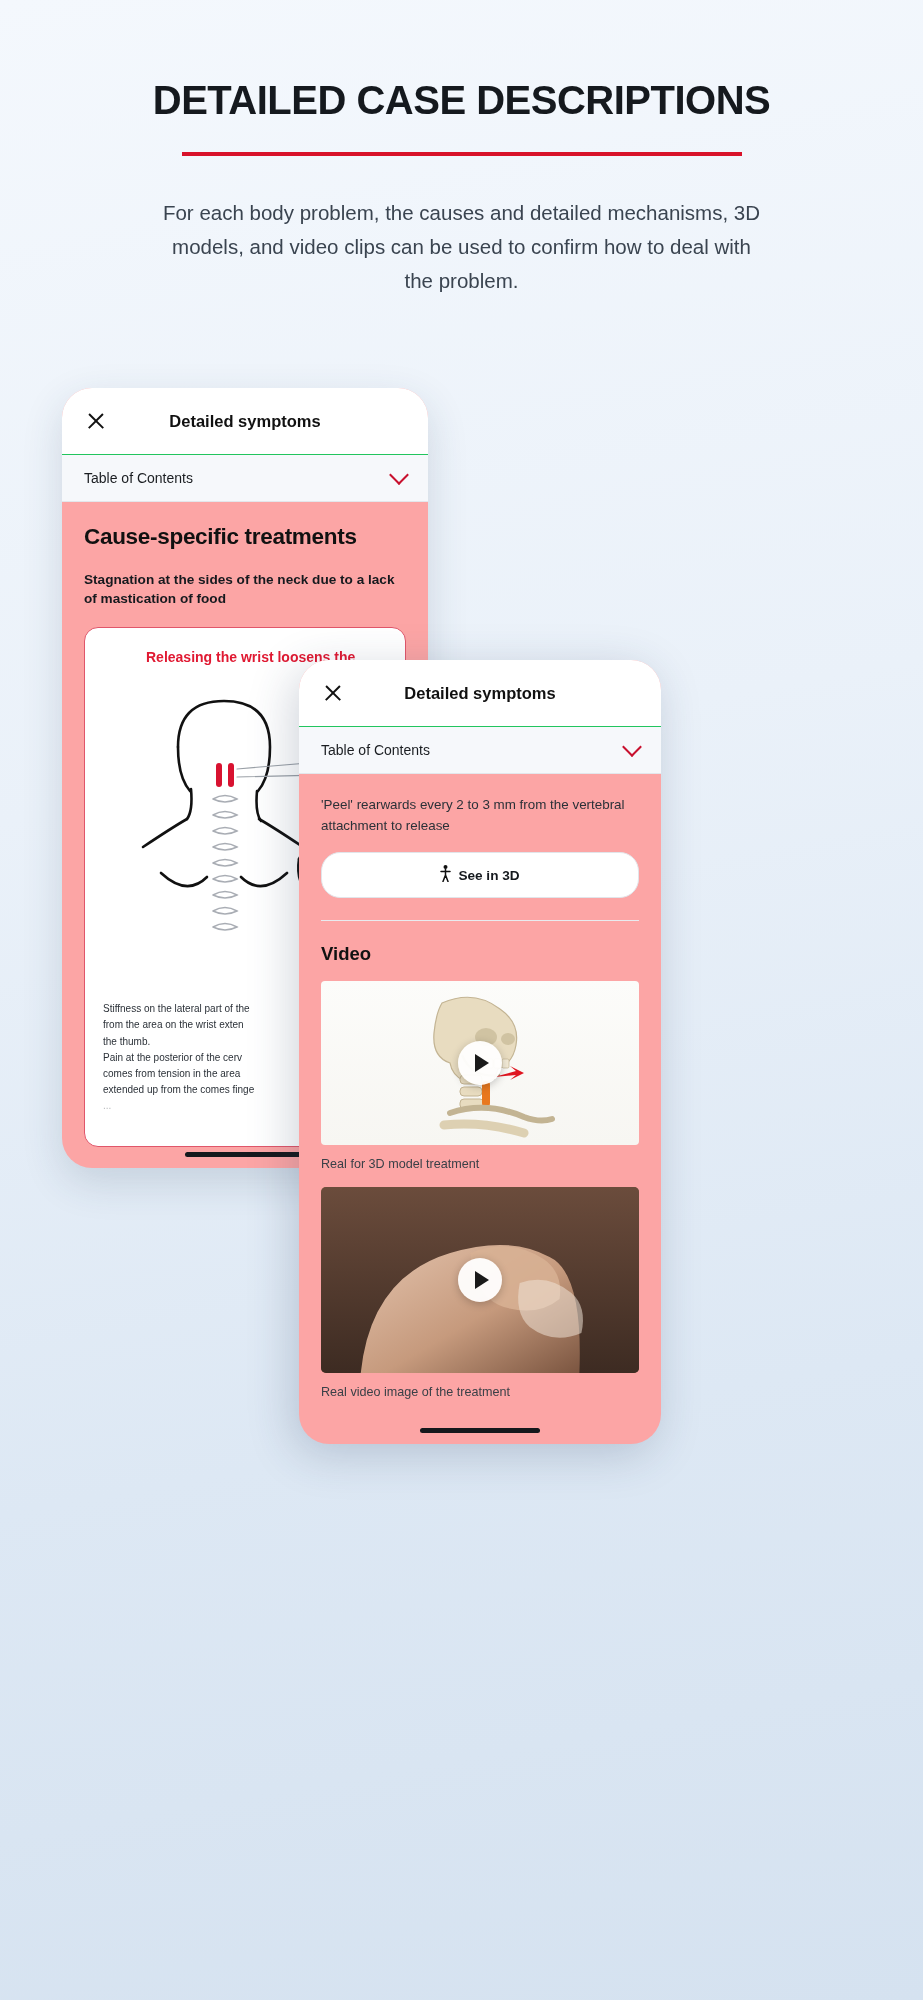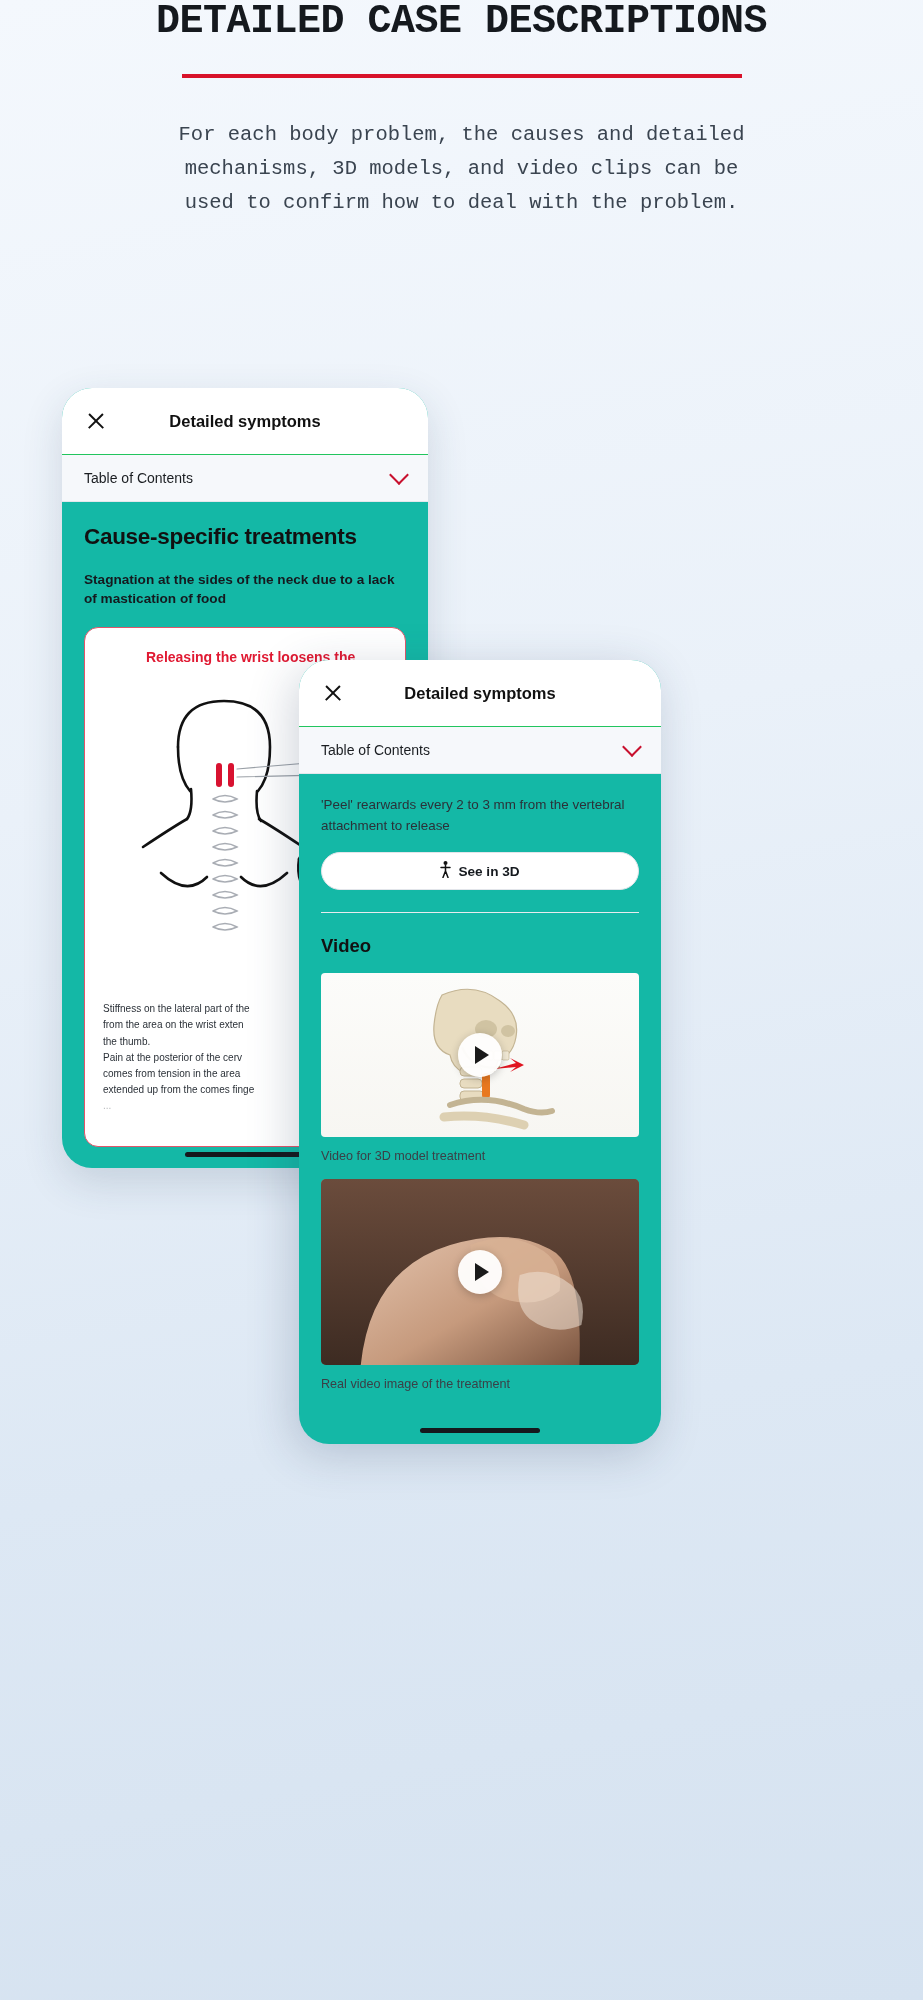--- a/index.html
+++ b/index.html
@@ -5,38 +5,38 @@
   * { box-sizing: border-box; margin: 0; padding: 0; }
   html, body {
     width: 923px; height: 2000px;
     font-family: "Liberation Sans", sans-serif;
     background: linear-gradient(170deg, #f4f8fd 0%, #eaf1f9 38%, #dde8f4 70%, #d5e2f0 100%);
     overflow: hidden;
   }
   .page { position: relative; width: 923px; height: 2000px; }
 
   
-  .header { text-align: center; font-family: Liberation Mono, monospace; }
+  .header { padding-top: 78px; text-align: center; }
   .title {
     font-size: 40px; font-weight: bold; letter-spacing: -0.5px;
     color: #15191e; line-height: 1.1;
   }
   .title-rule {
     width: 560px; height: 4px; background: #d8122a;
     margin: 30px auto 0;
   }
   .subtitle {
     margin: 40px auto 0; width: 600px;
     font-size: 20.5px; line-height: 1.65; color: #3a4450;
     text-align: center;
   }
 
   
   .phone {
-    position: absolute; background: #14b8a6;
+    position: absolute; background: #fca5a5;
     border-radius: 30px; overflow: hidden;
   }
   .phone-a {
     left: 62px; top: 388px; width: 366px; height: 780px;
     box-shadow: 0 14px 40px rgba(40,60,90,0.16);
   }
   .phone-b {
     left: 299px; top: 660px; width: 362px; height: 784px;
     box-shadow: -6px 10px 46px rgba(40,60,90,0.22);
     z-index: 5;
@@ -113,21 +113,21 @@
     transform: translateX(-50%);
     width: 120px; height: 5px; border-radius: 3px; background: #15181c;
   }
 
   
   .pb-lead {
     font-size: 13.4px; color: #2b3138; line-height: 1.58;
     margin-top: 20px;
   }
   .btn-3d {
-    margin-top: 16px; height: 38px; border: 1px solid #e2e5ea;
+    margin-top: 16px; height: 46px; border: 1px solid #e2e5ea;
     border-radius: 19px; display: flex; align-items: center;
     justify-content: center; gap: 7px;
     font-size: 13.6px; font-weight: bold; color: #15191e;
     background: #fff; cursor: pointer;
   }
   .divider { height: 1px; background: #e8ebef; margin-top: 22px; }
   .h-video {
     font-size: 18.5px; font-weight: bold; color: #111; margin-top: 22px;
   }
 
@@ -314,21 +314,21 @@
 
           <rect x="92" y="96" width="8" height="26" rx="4" fill="#e8781f"></rect>
 
           <path d="M104 92 l22 -6 l-6 -5 l14 7 l-14 7 l6 -5 z" fill="#e01520"></path>
 
           <path d="M60 128 q36 -12 74 4 q16 6 28 2" fill="none" stroke="#c3b493" stroke-width="6" stroke-linecap="round"></path>
           <path d="M54 140 q40 -4 80 8" fill="none" stroke="#ddd0b2" stroke-width="9" stroke-linecap="round"></path>
         </svg>
         <span class="play"></span>
       </div>
-      <div class="caption">Video for 3D model treatment</div>
+      <div class="caption">Real for 3D model treatment</div>
 
       <div class="media media-real">
         <svg width="100%" height="100%" viewBox="0 0 320 186" preserveAspectRatio="none">
           <defs>
             <linearGradient id="skinG" x1="0" y1="0" x2="1" y2="1">
               <stop offset="0%" stop-color="#e3c3ad"></stop>
               <stop offset="55%" stop-color="#c69a7d"></stop>
               <stop offset="100%" stop-color="#7b5540"></stop>
             </linearGradient>
             <linearGradient id="bgG" x1="0" y1="0" x2="0" y2="1">

